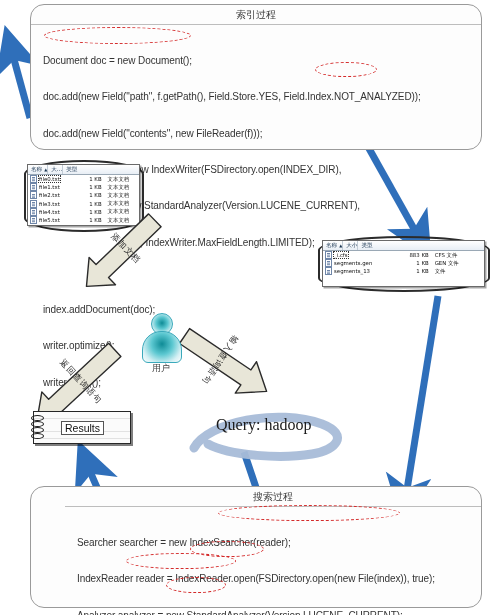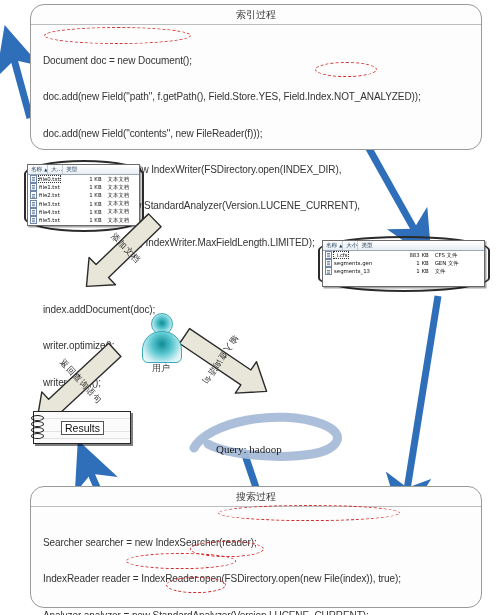--- a/index.html
+++ b/index.html
@@ -32,21 +32,21 @@
     line-height:12.1px;
     color:#333333;
     white-space:pre;
     font-family:"Liberation Sans","DejaVu Sans",sans-serif;
     letter-spacing:-0.1px;
   }
   .code .blank{display:block;height:7px;}
   .code .ln{display:block;}
 
   #panel-index{left:30px;top:4px;width:452px;height:146px;}
-  #panel-search{left:30px;top:486px;width:452px;height:122px;}
+  #panel-search{left:30px;top:486px;width:452px;height:122px;padding-left:34px;}
 
   
   .redoval{
     position:absolute;
     border:1.6px dashed #d42a2a;
     border-radius:50%/50%;
     box-sizing:border-box;
     pointer-events:none;
   }
 
@@ -131,22 +131,22 @@
     border-radius:50%;background:transparent;display:block;
   }
   #results .rlabel{
     position:absolute;left:27px;top:9px;
     font-size:10.5px;color:#111;padding:0 3px;border:1px solid #555;background:#fff;
     font-family:"Liberation Sans","DejaVu Sans",sans-serif;
   }
 
   
   #query-label{
-    position:absolute;left:216px;top:443px;
-    font-size:11px;color:#1a1a1a;
+    position:absolute;left:216px;top:416px;
+    font-size:16px;color:#1a1a1a;
     font-family:"Liberation Serif","DejaVu Serif",serif;
   }
 
   
   .barrow{position:absolute;}
   .barrow .txt{
     position:absolute;left:0;top:0;width:100%;height:100%;
     display:flex;align-items:center;justify-content:center;
     font-size:8.5px;color:#2b2b2b;letter-spacing:1px;
     font-family:"DejaVu Sans","Liberation Sans",sans-serif;

